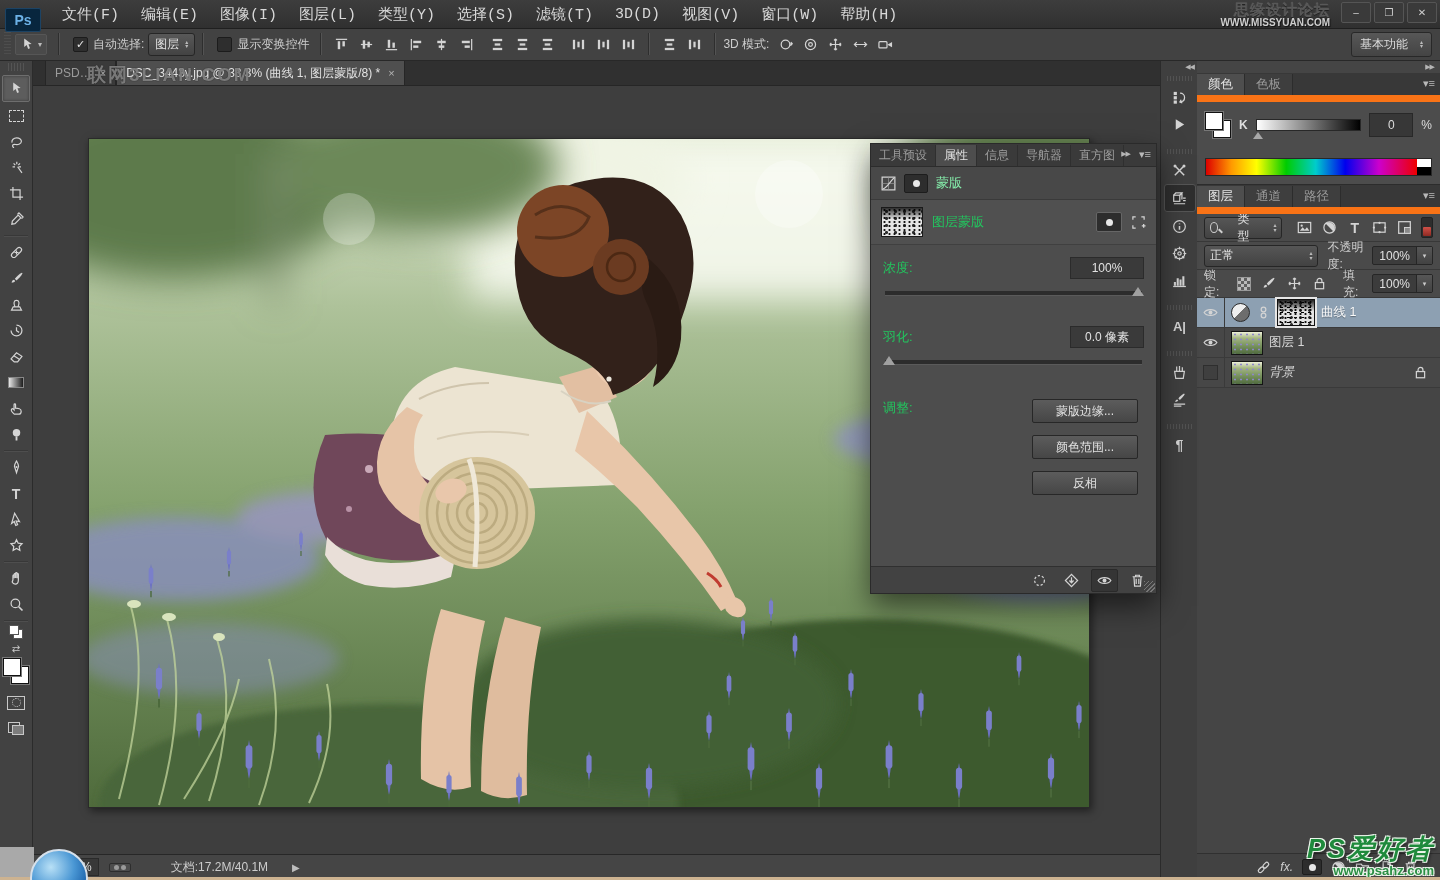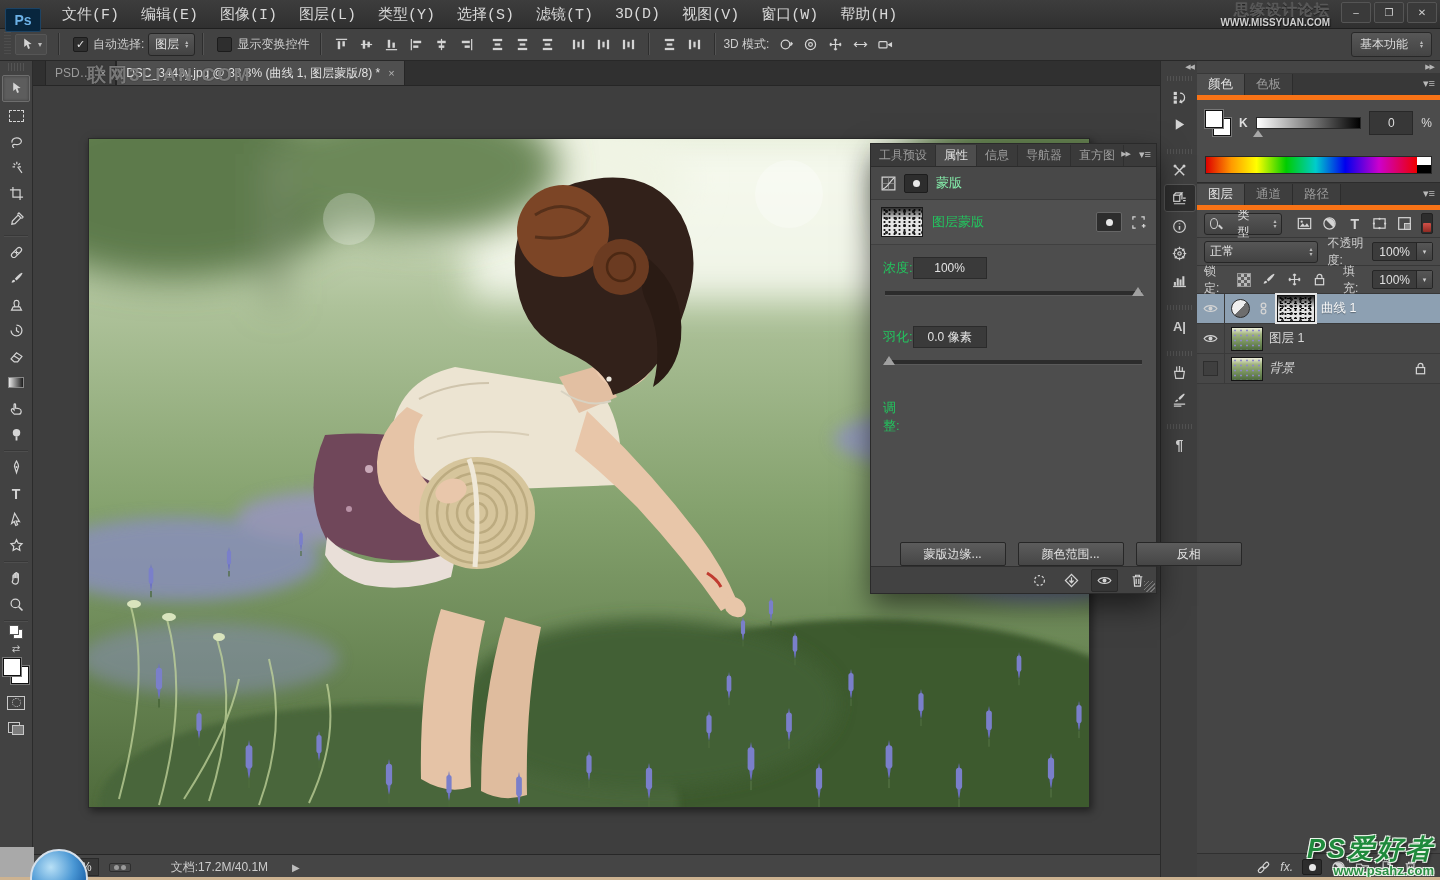--- a/index.html
+++ b/index.html
@@ -80,21 +80,21 @@
   .dockcol{position:absolute;left:1160px;top:60px;width:37px;height:820px;background:#3f3f3f;
     border-left:1px solid #2b2b2b;border-right:1px solid #2b2b2b;z-index:30;}
   .dock-collapse{height:14px;display:flex;align-items:center;justify-content:flex-end;padding-right:4px;color:#b5b5b5;font-size:7px;letter-spacing:-1px;}
   .dock-group{margin-bottom:12px;}
   .dock-grip{height:5px;margin:2px 6px 3px;background:repeating-linear-gradient(90deg,#5a5a5a 0 1px,transparent 1px 3px);opacity:.7;}
   .dock-btn{width:30px;height:26px;margin:1px auto;display:flex;align-items:center;justify-content:center;border-radius:3px;}
   .dock-btn.selected{background:#2e2e2e;border:1px solid #555;}
   
   .panels{position:absolute;left:1197px;top:60px;width:243px;height:820px;background:#454545;z-index:30;display:flex;flex-direction:column;}
   .panels-top{height:13px;display:flex;justify-content:flex-end;align-items:center;padding-right:6px;color:#b5b5b5;font-size:7px;letter-spacing:-1px;}
-  .ptabs{height:22px;background:#383838;display:flex;align-items:flex-end;position:relative;border-bottom:5px solid #f97316;}
+  .ptabs{height:22px;background:#383838;display:flex;align-items:flex-end;position:relative;border-bottom:7px solid #f97316;}
   .ptab{height:21px;padding:0 11px;display:flex;align-items:center;background:#3e3e3e;border-right:1px solid #2c2c2c;color:#9d9d9d;font-size:12.5px;}
   .ptab.active{background:#4e4e4e;color:#e3e3e3;}
   .pmenu{position:absolute;right:5px;top:4px;color:#b9b9b9;font-size:11px;}
   .color-body{background:#4c4c4c;padding:10px 8px 8px;border-bottom:1px solid #2c2c2c;}
   .color-row{display:flex;align-items:center;gap:8px;}
   .k-track{flex:1;height:10px;background:linear-gradient(90deg,#fff,#000);border:1px solid #282828;position:relative;}
   .k-thumb{position:absolute;left:-4px;bottom:-9px;width:0;height:0;border-left:5px solid transparent;border-right:5px solid transparent;border-bottom:7px solid #a8a8a8;}
   .k-value{width:42px;height:22px;background:#373737;border:1px solid #282828;color:#ddd;display:flex;align-items:center;justify-content:center;}
   .spectrum-wrap{display:flex;margin-top:20px;height:16px;border:1px solid #282828;}
   .spectrum{flex:1;background:linear-gradient(90deg,#d00 0%,#f90 12%,#ff0 24%,#0c0 38%,#0cc 52%,#00e 66%,#c0c 82%,#e00 100%);}
@@ -146,26 +146,26 @@
   .fp-header{height:32px;display:flex;align-items:center;gap:8px;padding:0 10px;border-bottom:1px solid #3a3a3a;background:#484848;}
   .fp-title{font-size:13px;color:#86efac;}
   .fp-maskrow{height:44px;display:flex;align-items:center;gap:9px;padding:0 10px;border-bottom:1px solid #404040;background:#505050;}
   .fp-mask-thumb{width:40px;height:28px;border:1px solid #1a1a1a;
      background-color:#e5e5e5;
      background-image:linear-gradient(180deg,rgba(0,0,0,.8),rgba(0,0,0,0) 40%),
        radial-gradient(#141414 1px,transparent 1.3px),radial-gradient(#2e2e2e 1.5px,transparent 1.9px);
      background-size:100% 100%,5px 4px,9px 7px;}
   .fp-label{font-size:13px;color:#22c55e;}
   .fp-section{padding:12px 12px 0;}
-  .fp-valrow{display:flex;align-items:center;}
+  .fp-valrow{display:flex;align-items:center;justify-content:space-between;}
   .fp-valbox{width:72px;height:20px;background:#3a3a3a;border:1px solid #2b2b2b;color:#e2e2e2;
      display:flex;align-items:center;justify-content:center;font-size:12px;}
   .fp-slider{position:relative;height:4px;background:#2c2c2c;border-bottom:1px solid #5a5a5a;margin:12px 2px 4px;}
   .fp-thumb{position:absolute;top:-4px;width:0;height:0;border-left:6px solid transparent;border-right:6px solid transparent;border-bottom:9px solid #a0a0a0;}
-  .fp-buttons{display:flex;flex-direction:row;gap:12px;align-items:flex-end;flex:1;}
+  .fp-buttons{display:flex;flex-direction:column;gap:12px;align-items:flex-end;flex:1;}
   .fp-btn{width:104px;height:22px;background:linear-gradient(#5c5c5c,#464646);border:1px solid #272727;
      border-radius:2px;color:#e2e2e2;font-size:12px;display:flex;align-items:center;justify-content:center;}
   .fp-bottom{height:26px;margin-top:auto;background:#424242;border-top:1px solid #303030;display:flex;align-items:center;justify-content:flex-end;gap:7px;padding-right:6px;position:relative;}
   .fp-tilebtn{width:25px;height:21px;display:flex;align-items:center;justify-content:center;border-radius:2px;}
   .fp-tilebtn.pressed{background:#353535;border:1px solid #2a2a2a;}
   .resize-grip{position:absolute;right:1px;bottom:1px;width:11px;height:11px;
      background:repeating-linear-gradient(135deg,#777 0 1px,transparent 1px 3px);}
   
   .wm-corner{position:absolute;right:6px;bottom:2px;text-align:right;z-index:60;pointer-events:none;}
   .wm-corner .l1{font-size:27px;font-weight:bold;color:#1f8a3c;font-style:italic;

